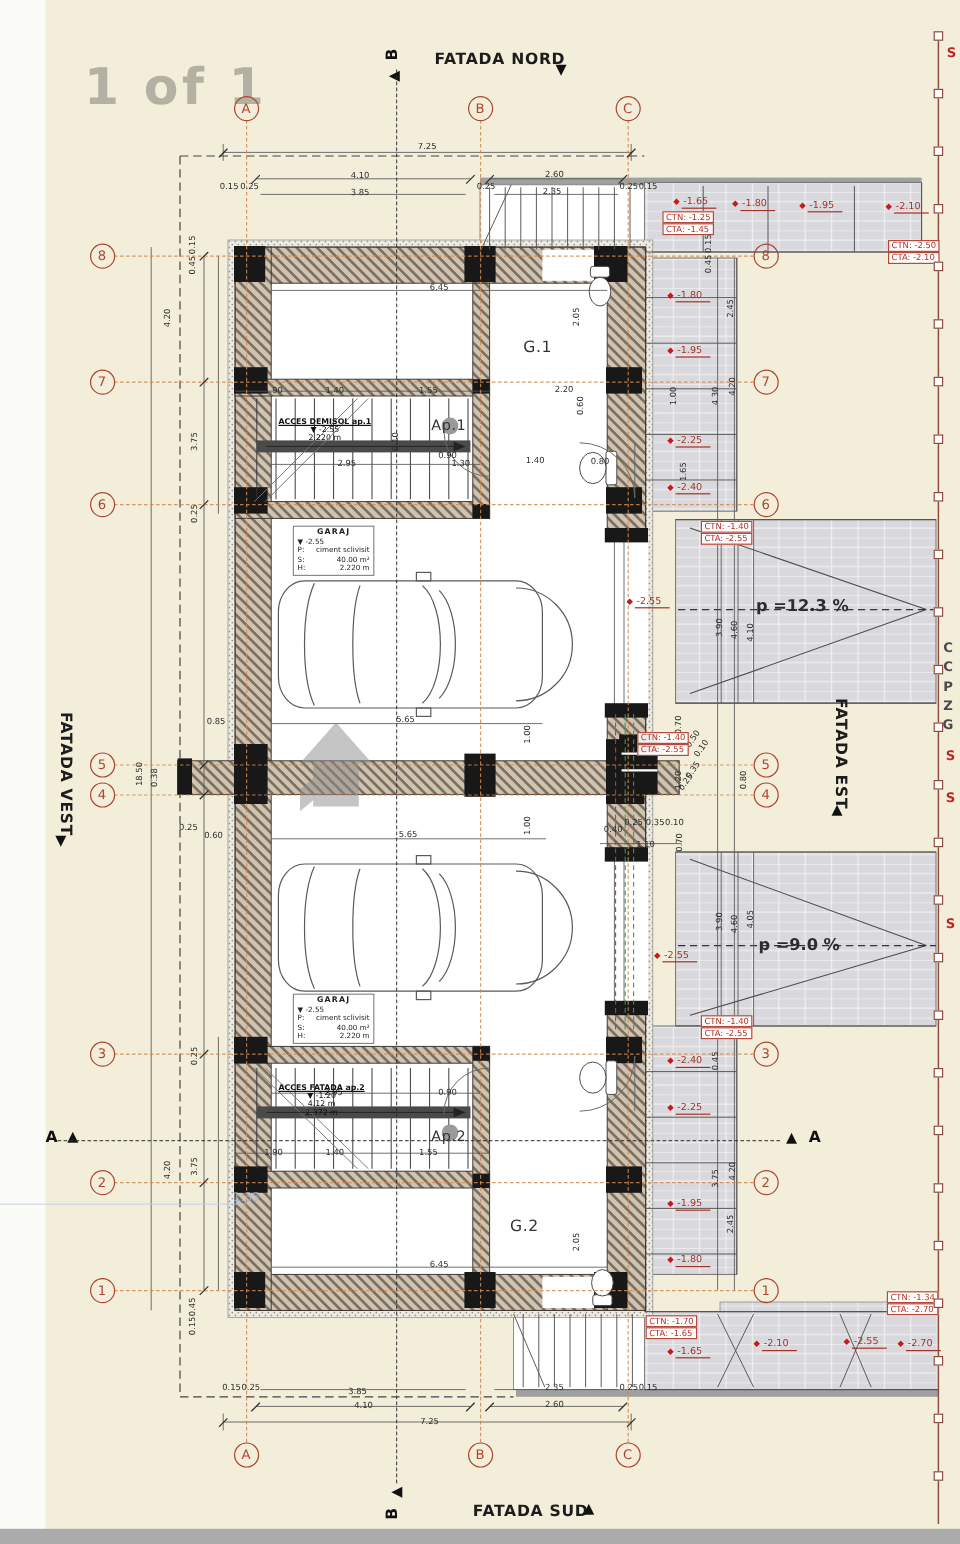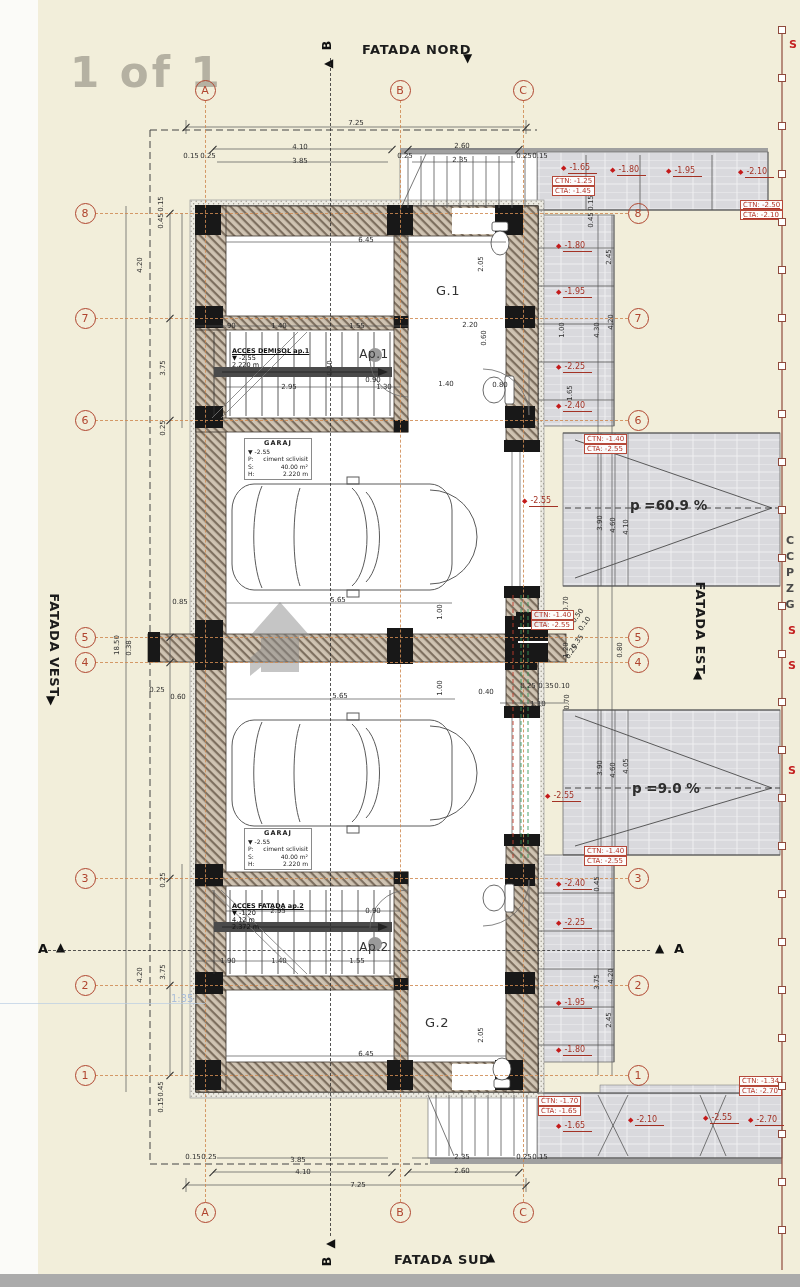--- a/index.html
+++ b/index.html
@@ -28,21 +28,21 @@
   .edge.red{color:#c42222;}
   .room{position:absolute;font-size:13px;color:#333;transform:translate(-50%,-50%);letter-spacing:.5px;}
   .fac{position:absolute;font-weight:bold;font-size:13px;color:#1c1c1c;letter-spacing:.6px;white-space:nowrap;}
   .tri{position:absolute;font-size:12px;color:#111;line-height:12px;}
   .secl{position:absolute;font-weight:bold;font-size:13px;color:#111;}
   .slope{position:absolute;font-weight:bold;font-size:13.5px;color:#2d2d2d;white-space:nowrap;}
   .gbox{position:absolute;border:1px solid #8a8a8a;background:rgba(255,255,255,.75);
         font-size:6px;line-height:7.5px;color:#222;padding:1px 3px;width:60px;}
   .gbox .t{text-align:center;font-weight:bold;font-size:6.5px;letter-spacing:1px;}
   .gbox .rrow{display:flex;justify-content:space-between;}
-  .acces{position:absolute;font-size:6.5px;line-height:7px;color:#111;white-space:nowrap;}
+  .acces{position:absolute;font-size:6.5px;line-height:7px;color:#111;white-space:nowrap;text-align:center;}
   .acces .t{font-weight:bold;text-decoration:underline;}
   .wm{position:absolute;left:296px;top:608px;opacity:.5;white-space:nowrap;}
   .wm .g{font-weight:bold;font-size:54px;color:#878787;letter-spacing:-2px;}
   .wm .r{font-weight:bold;font-size:42px;color:#c96f6f;letter-spacing:-1px;}
   .scale-note{position:absolute;font-size:10px;color:#9fb6d9;opacity:.85;}
 </style>
 </head>
 <body>
 
 <div id="sheet">
@@ -254,21 +254,21 @@
   <div class="tri" style="left:56px;top:941px;">▲</div>
   <div class="tri" style="left:655px;top:942px;">▲</div>
   <div class="secl" style="left:674px;top:941px;">A</div>
 
   <div class="room" style="left:448px;top:290px;">G.1</div>
   <div class="room" style="left:374px;top:354px;font-size:12px;">Ap.1</div>
   <div class="room" style="left:374px;top:947px;font-size:12px;">Ap.2</div>
   <div class="room" style="left:437px;top:1022px;">G.2</div>
 
 
-  <div class="scale-note" style="left:171px;top:993px;">1:35</div>
+  <div class="scale-note" style="left:194px;top:993px;">1:35</div>
   <div class="abs" style="left:0;top:1003px;width:205px;border-top:1px solid #b9cde4;opacity:.7;"></div>
 
   <div id="gen">
         <div class="gv" style="left: 204.5px; top: 100px; height: 1102px;"></div>
         <div class="bub" style="left: 194.5px; top: 79.5px;">A</div>
         <div class="bub" style="left: 194.5px; top: 1201.5px;">A</div>
         <div class="gv" style="left: 399.5px; top: 100px; height: 1102px;"></div>
         <div class="bub" style="left: 389.5px; top: 79.5px;">B</div>
         <div class="bub" style="left: 389.5px; top: 1201.5px;">B</div>
         <div class="gv" style="left: 522.5px; top: 100px; height: 1102px;"></div>
@@ -362,21 +362,21 @@
         <div class="dim" style="left: 440px; top: 612px; transform: translate(-50%, -50%) rotate(-90deg);">1.00</div>
         <div class="dim" style="left: 340px; top: 696px; transform: translate(-50%, -50%);">5.65</div>
         <div class="dim" style="left: 440px; top: 688px; transform: translate(-50%, -50%) rotate(-90deg);">1.00</div>
         <div class="dim" style="left: 566px; top: 604px; transform: translate(-50%, -50%) rotate(-90deg);">0.70</div>
         <div class="dim" style="left: 566px; top: 650px; transform: translate(-50%, -50%) rotate(-90deg);">1.20</div>
         <div class="dim" style="left: 578px; top: 616px; transform: translate(-50%, -50%) rotate(-55deg);">0.50</div>
         <div class="dim" style="left: 585px; top: 624px; transform: translate(-50%, -50%) rotate(-55deg);">0.10</div>
         <div class="dim" style="left: 578px; top: 642px; transform: translate(-50%, -50%) rotate(-55deg);">0.35</div>
         <div class="dim" style="left: 572px; top: 652px; transform: translate(-50%, -50%) rotate(-55deg);">0.25</div>
         <div class="dim" style="left: 620px; top: 650px; transform: translate(-50%, -50%) rotate(-90deg);">0.80</div>
-        <div class="dim" style="left: 486px; top: 692px; transform: translate(-50%, -50%);">0.40</div>
+        <div class="dim" style="left: 511px; top: 692px; transform: translate(-50%, -50%);">0.40</div>
         <div class="dim" style="left: 528px; top: 686px; transform: translate(-50%, -50%);">0.25</div>
         <div class="dim" style="left: 546px; top: 686px; transform: translate(-50%, -50%);">0.35</div>
         <div class="dim" style="left: 562px; top: 686px; transform: translate(-50%, -50%);">0.10</div>
         <div class="dim" style="left: 538px; top: 704px; transform: translate(-50%, -50%);">1.10</div>
         <div class="dim" style="left: 567px; top: 702px; transform: translate(-50%, -50%) rotate(-90deg);">0.70</div>
         <div class="dim" style="left: 278px; top: 911px; transform: translate(-50%, -50%);">2.95</div>
         <div class="dim" style="left: 373px; top: 911px; transform: translate(-50%, -50%);">0.90</div>
         <div class="dim" style="left: 228px; top: 961px; transform: translate(-50%, -50%);">1.90</div>
         <div class="dim" style="left: 279px; top: 961px; transform: translate(-50%, -50%);">1.40</div>
         <div class="dim" style="left: 357px; top: 961px; transform: translate(-50%, -50%);">1.55</div>
@@ -423,21 +423,21 @@
         <div class="elev" style="left: 556px; top: 1003px; transform: translateY(-50%);"><span class="dmd">◆</span><span class="val">-1.95</span></div>
         <div class="elev" style="left: 556px; top: 1050px; transform: translateY(-50%);"><span class="dmd">◆</span><span class="val">-1.80</span></div>
         <div class="elev" style="left: 556px; top: 1126px; transform: translateY(-50%);"><span class="dmd">◆</span><span class="val">-1.65</span></div>
         <div class="elev" style="left: 628px; top: 1120px; transform: translateY(-50%);"><span class="dmd">◆</span><span class="val">-2.10</span></div>
         <div class="elev" style="left: 703px; top: 1118px; transform: translateY(-50%);"><span class="dmd">◆</span><span class="val">-2.55</span></div>
         <div class="elev" style="left: 748px; top: 1120px; transform: translateY(-50%);"><span class="dmd">◆</span><span class="val">-2.70</span></div>
         <div class="lvl" style="left: 552px; top: 176px;">
           <span>CTN: -1.25</span>
           <span>CTA: -1.45</span>
         </div>
-        <div class="lvl" style="left: 740px; top: 200px; text-decoration: underline;">
+        <div class="lvl" style="left: 740px; top: 200px;">
           <span>CTN: -2.50</span>
           <span>CTA: -2.10</span>
         </div>
         <div class="lvl" style="left: 584px; top: 434px;">
           <span>CTN: -1.40</span>
           <span>CTA: -2.55</span>
         </div>
         <div class="lvl" style="left: 531px; top: 610px;">
           <span>CTN: -1.40</span>
           <span>CTA: -2.55</span>
@@ -447,21 +447,21 @@
           <span>CTA: -2.55</span>
         </div>
         <div class="lvl" style="left: 538px; top: 1096px;">
           <span>CTN: -1.70</span>
           <span>CTA: -1.65</span>
         </div>
         <div class="lvl" style="left: 739px; top: 1076px;">
           <span>CTN: -1.34</span>
           <span>CTA: -2.70</span>
         </div>
-        <div class="slope" style="left: 630px; top: 497px;">p =60.9 %</div>
+        <div class="slope" style="left: 630px; top: 497px;">p =12.3 %</div>
         <div class="slope" style="left: 632px; top: 780px;">p =9.0 %</div>
         <div class="gbox" style="left: 244px; top: 438px;">
           <div class="t">GARAJ</div>
           <div>▼ -2.55</div>
           <div class="rrow">
             <span>P:</span>
             <span>ciment sclivisit</span>
           </div>
           <div class="rrow">
             <span>S:</span>

